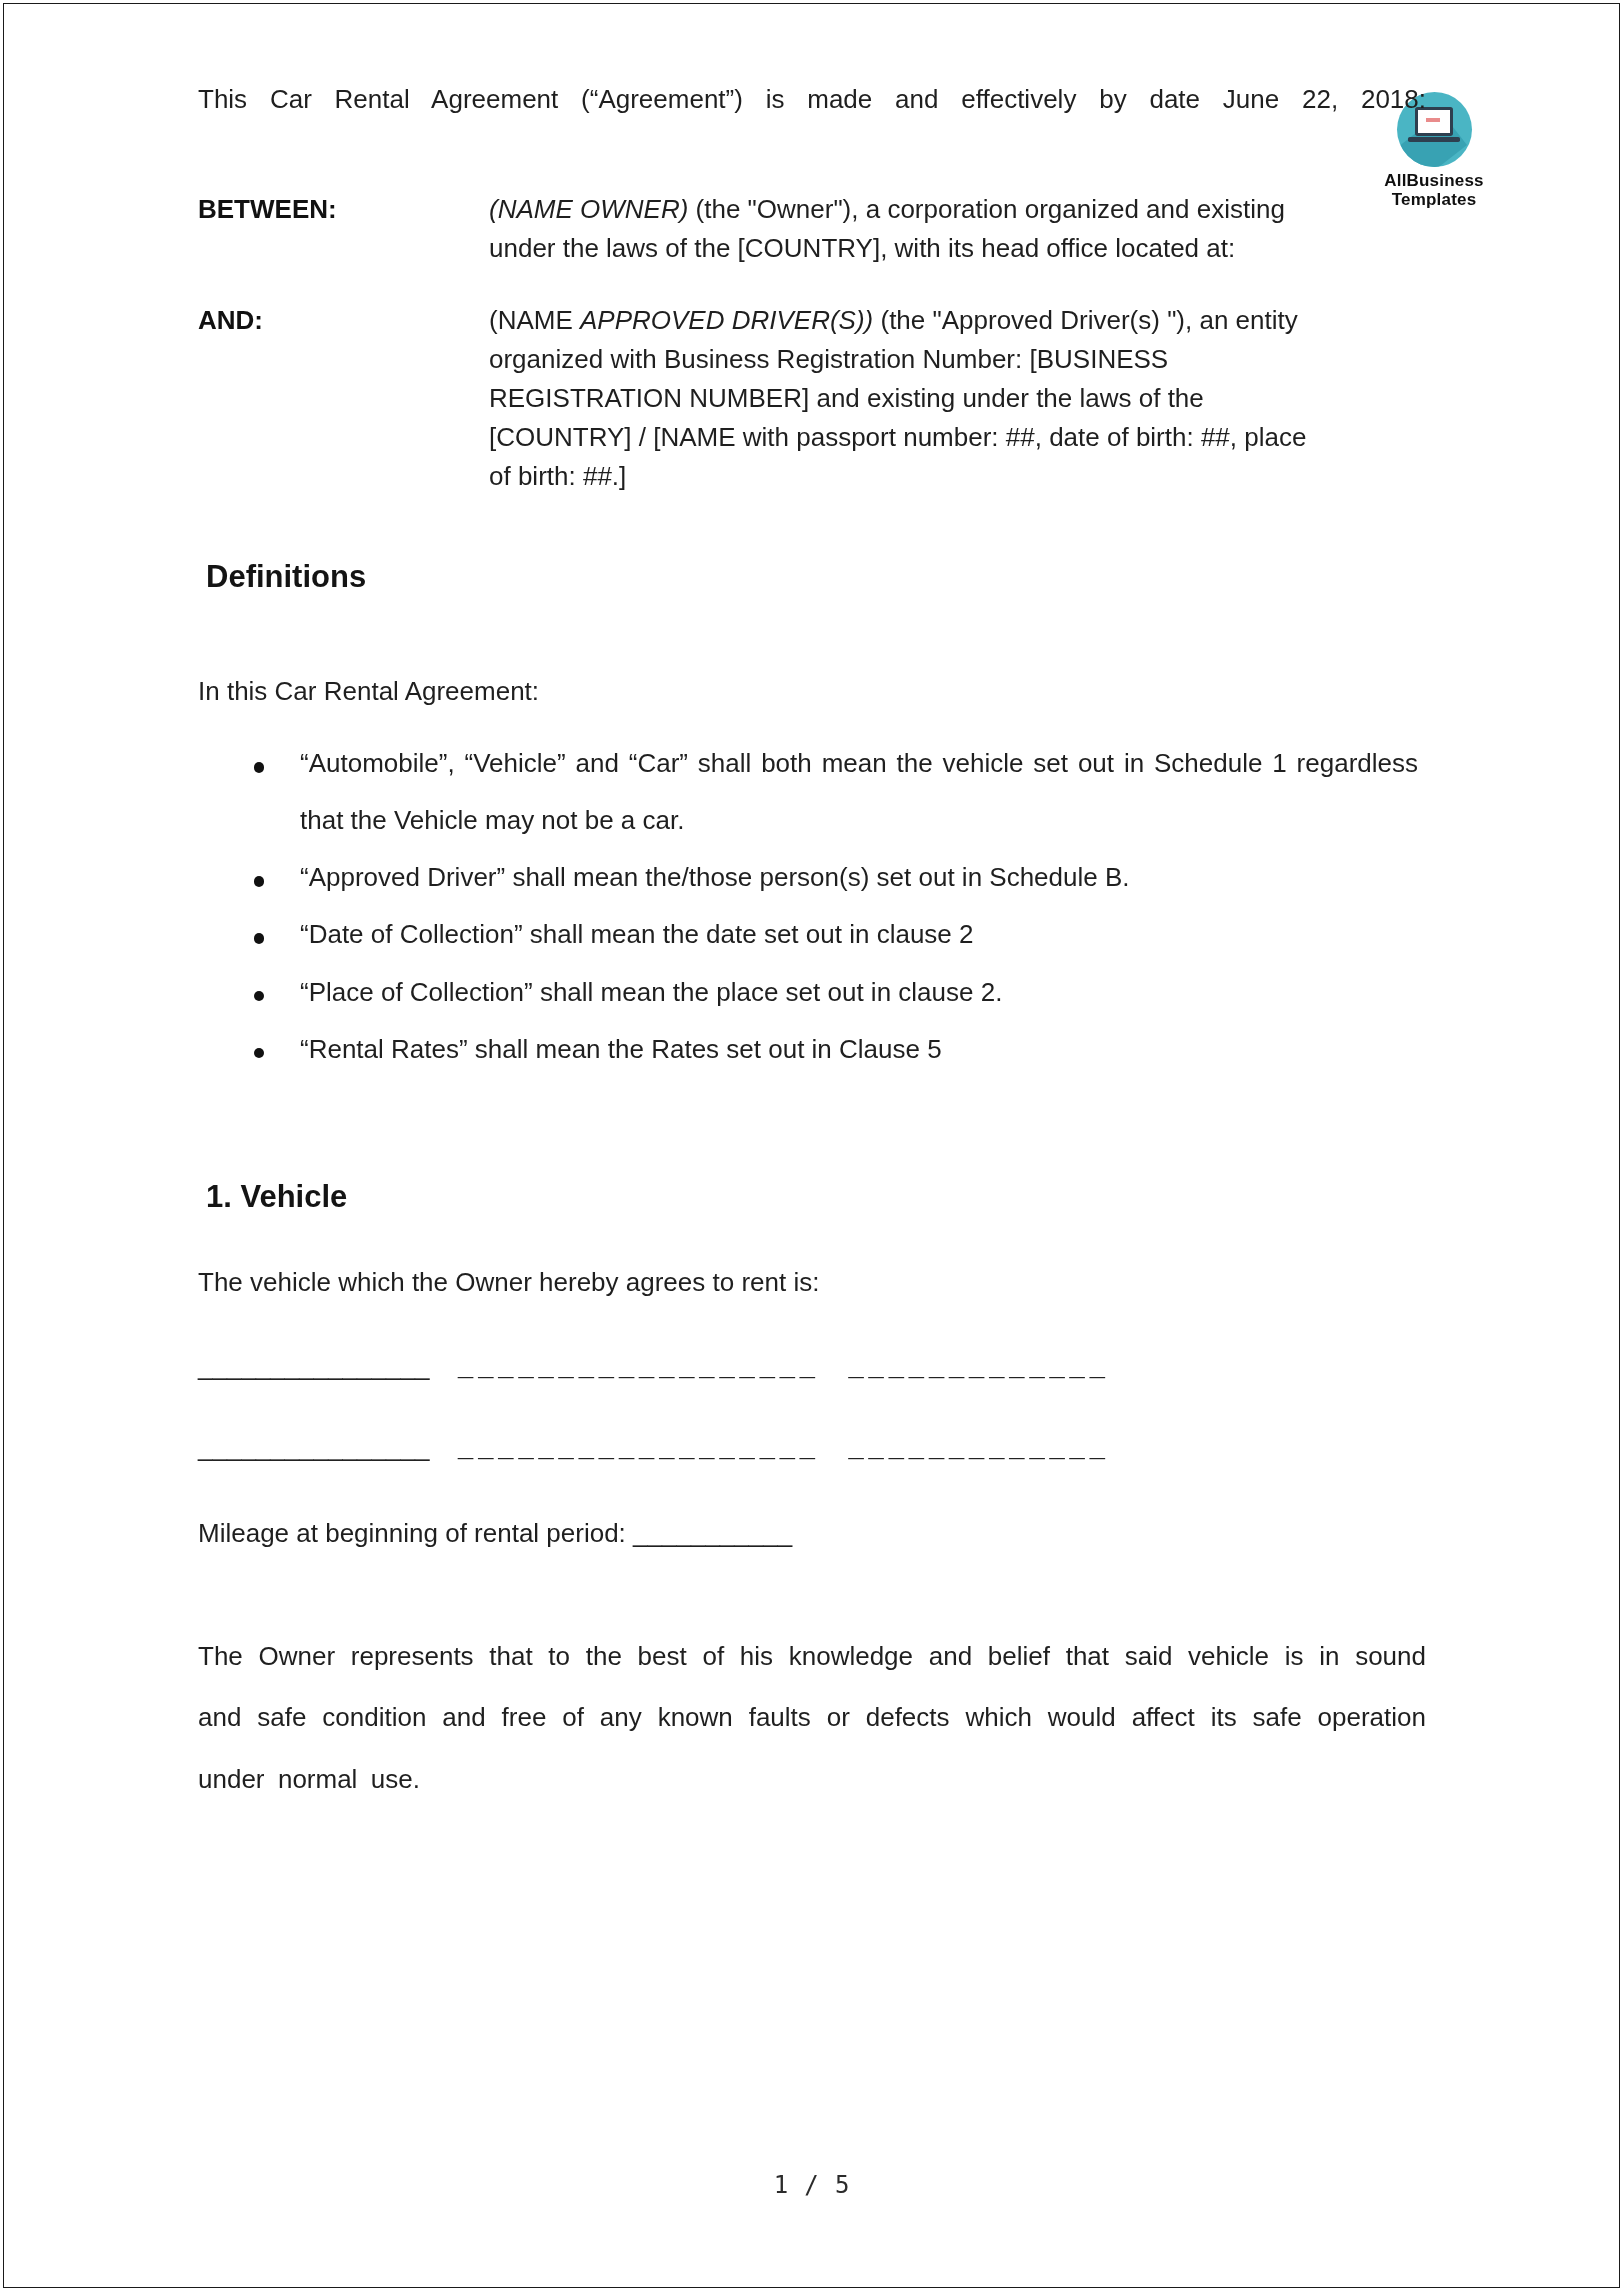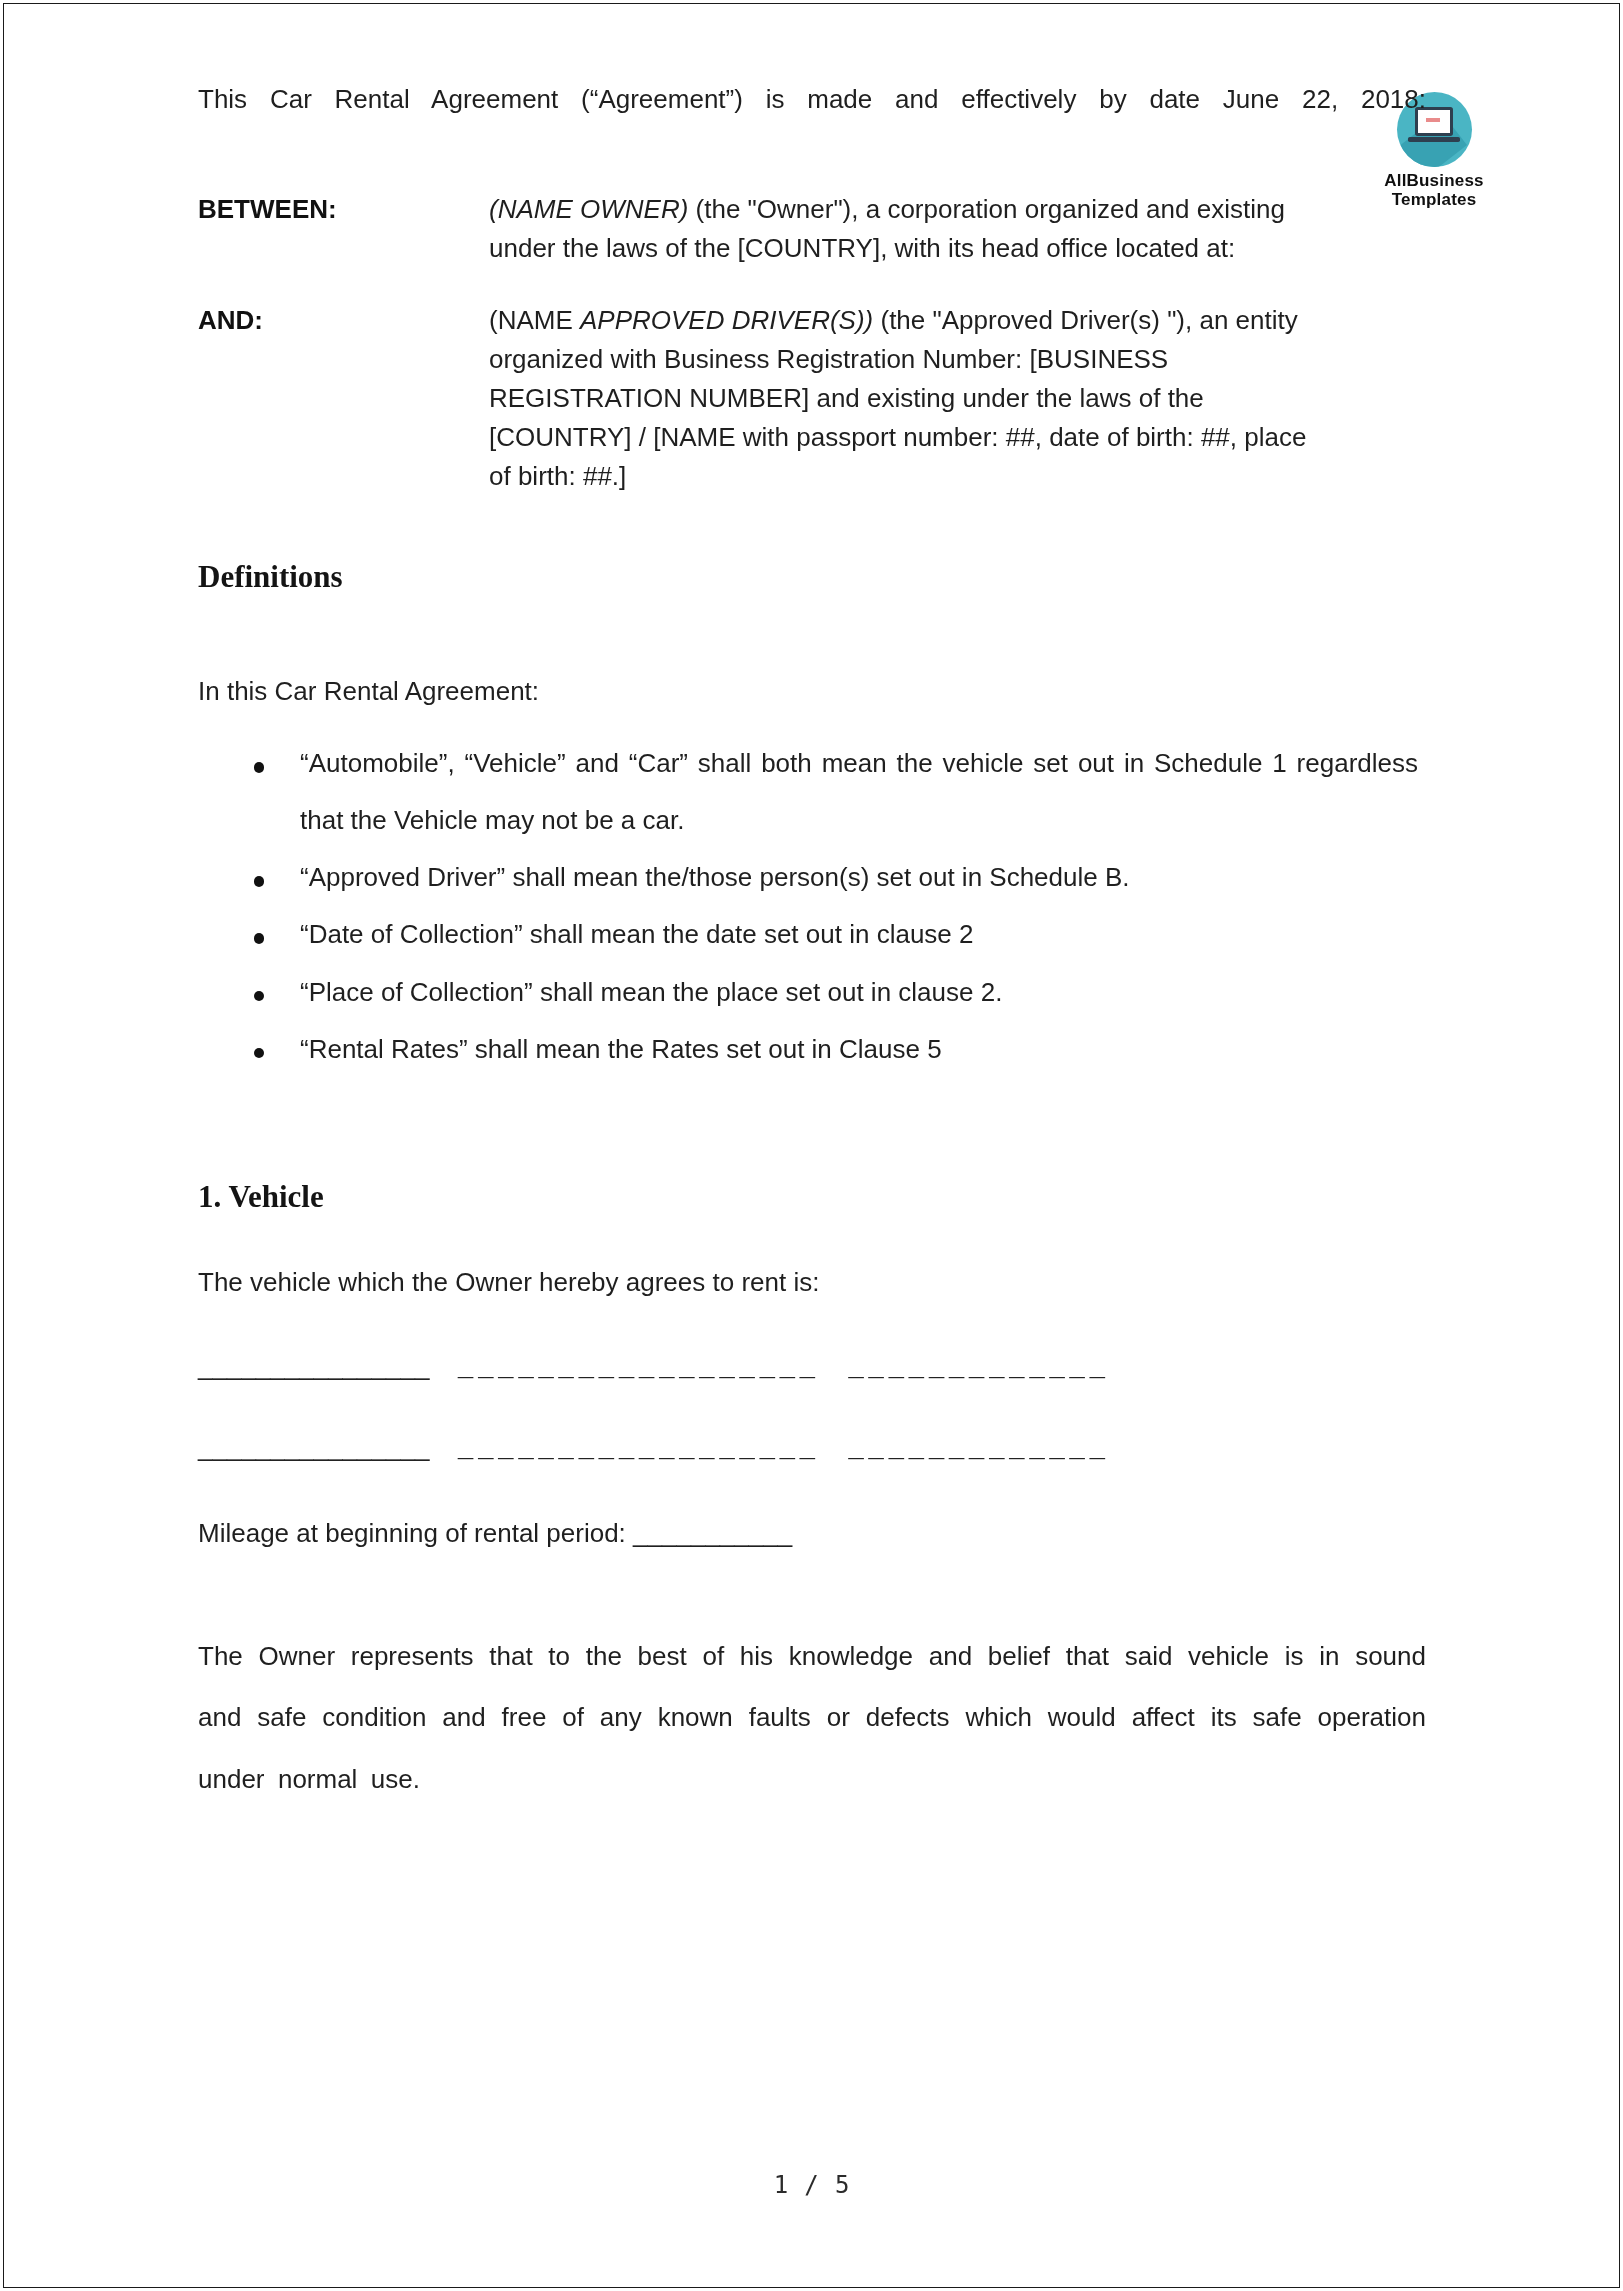--- a/index.html
+++ b/index.html
@@ -29,22 +29,22 @@
   .laptop-screen::after{content:"";position:absolute;left:8px;top:8px;width:14.3px;height:3.6px;
     background:#e98b8b;}
   .laptop-base{position:absolute;left:11.6px;top:45px;width:52px;height:5.3px;
     background:#2e3f4f;border-radius:1.8px;}
   .logo-text{font-size:17px;line-height:1.16;font-weight:700;color:#101010;letter-spacing:0.2px;}
 
   
   .doc-title{margin:194px 0 0;text-align:center;
     font-family:"Liberation Serif","DejaVu Serif",serif;
     font-size:41px;font-weight:700;color:#141414;letter-spacing:-0.4px;line-height:1.15;}
-  .h-serif{font-family:Liberation Serif, serif;
-    font-size:31px;font-weight:700;color:#141414;line-height:1.2;margin:0;}
+  .h-serif{font-family:Liberation Sans, sans-serif;
+    font-size:31px;font-weight:700;color:#141414;line-height:1.2;margin:8px;}
   .def-heading{margin-top:62px;}
   .veh-heading{margin-top:100px;}
 
   
   p{margin:0;}
   .intro{margin-top:71px;line-height:2.2;text-align:justify;text-align-last:justify;}
   .party{display:flex;line-height:1.5;}
   .party-between{margin-top:62px;}
   .party-and{margin-top:33px;}
   .party-label{width:291px;flex:none;font-weight:700;color:#111;}

